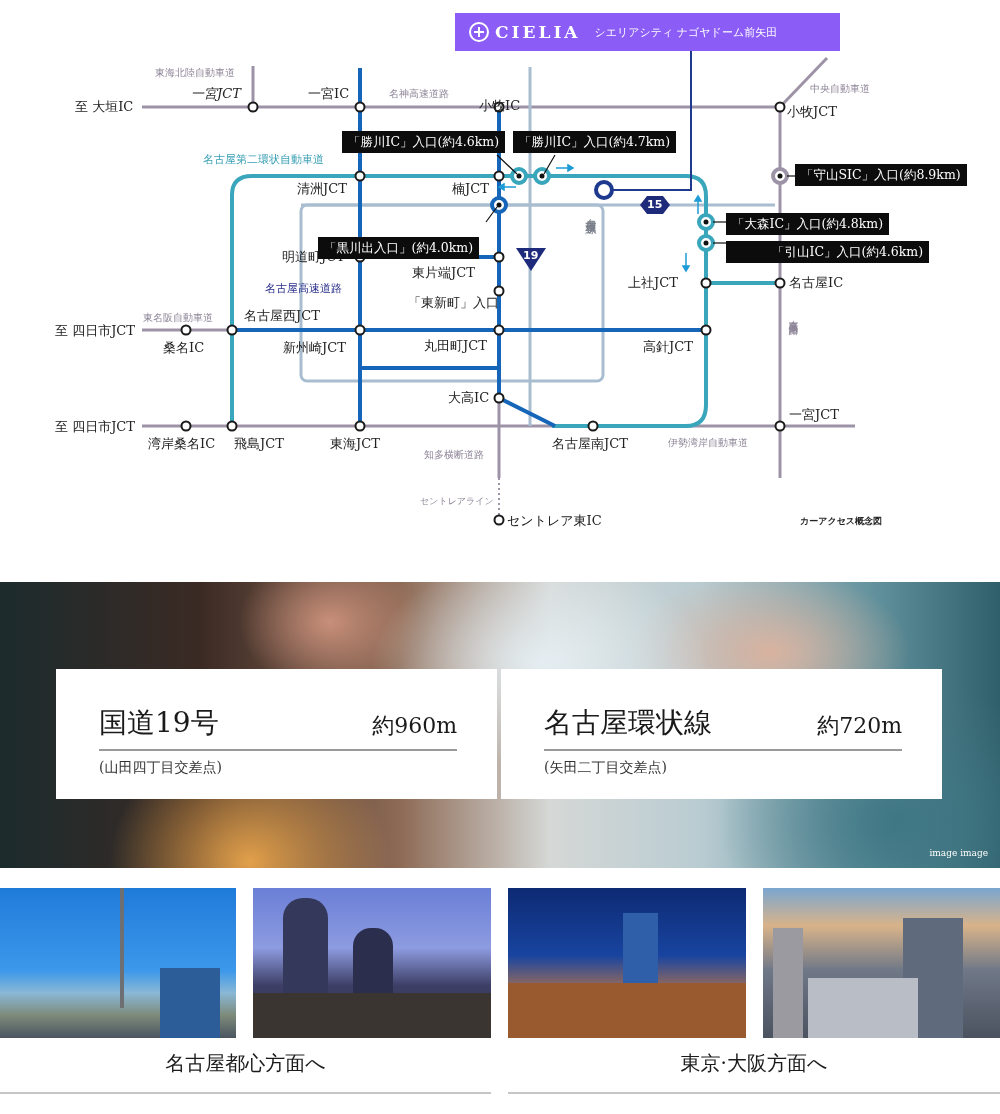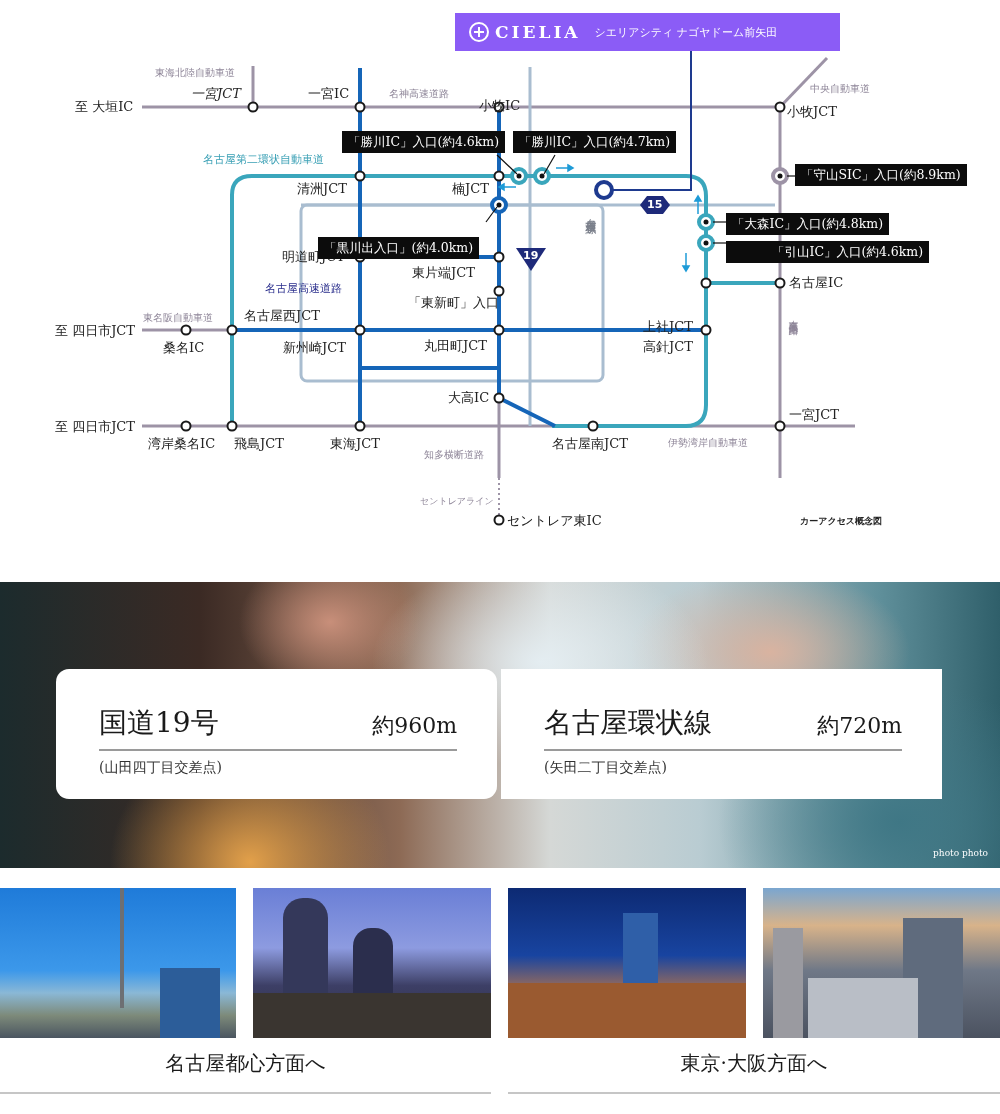--- a/index.html
+++ b/index.html
@@ -188,21 +188,21 @@
   <div class="lbl" style="left:297px;top:182px;">清洲JCT</div>
   <div class="lbl" style="left:452px;top:182px;">楠JCT</div>
   <div class="lbl" style="left:282px;top:250px;">明道町JCT</div>
   <div class="lbl" style="left:412px;top:266px;text-align:center;">東片端JCT</div>
   <div class="lbl" style="left:408px;top:296px;">「東新町」入口</div>
   <div class="lbl" style="left:55px;top:324px;">至 四日市JCT</div>
   <div class="lbl" style="left:163px;top:341px;">桑名IC</div>
   <div class="lbl" style="left:244px;top:309px;">名古屋西JCT</div>
   <div class="lbl" style="left:283px;top:341px;">新州崎JCT</div>
   <div class="lbl" style="left:424px;top:339px;">丸田町JCT</div>
-  <div class="lbl" style="left:643px;top:276px;margin-top:44px;">上社JCT</div>
+  <div class="lbl" style="left:628px;top:276px;">上社JCT</div>
   <div class="lbl" style="left:789px;top:276px;">名古屋IC</div>
   <div class="lbl" style="left:643px;top:340px;">高針JCT</div>
   <div class="lbl" style="left:448px;top:391px;">大高IC</div>
   <div class="lbl" style="left:789px;top:408px;">一宮JCT</div>
   <div class="lbl" style="left:55px;top:420px;">至 四日市JCT</div>
   <div class="lbl" style="left:148px;top:437px;">湾岸桑名IC</div>
   <div class="lbl" style="left:234px;top:437px;">飛島JCT</div>
   <div class="lbl" style="left:330px;top:437px;">東海JCT</div>
   <div class="lbl" style="left:552px;top:437px;">名古屋南JCT</div>
   <div class="lbl" style="left:507px;top:514px;">セントレア東IC</div>
@@ -211,33 +211,33 @@
   <div class="callout" style="left:513px;top:131px;">「勝川IC」入口(約4.7km)</div>
   <div class="callout" style="left:795px;top:164px;">「守山SIC」入口(約8.9km)</div>
   <div class="callout" style="left:318px;top:216px;margin-top:21px;">「黒川出入口」(約4.0km)</div>
   <div class="callout" style="left:726px;top:213px;">「大森IC」入口(約4.8km)</div>
   <div class="callout" style="left:726px;top:241px;padding-left:46px;">「引山IC」入口(約4.6km)</div>
 
   <div class="caption" style="left:800px;top:515px;">カーアクセス概念図</div>
 </div>
 
 <div class="hero">
-  <div class="card" style="left:56px;width:441px;border-radius:13px;">
+  <div class="card" style="left:56px;width:441px;">
     <div class="name">国道19号</div>
     <div class="dist">約960m</div>
     <div class="rule"></div>
     <div class="sub">(山田四丁目交差点)</div>
   </div>
   <div class="card" style="left:501px;width:441px;">
     <div class="name">名古屋環状線</div>
     <div class="dist">約720m</div>
     <div class="rule"></div>
     <div class="sub">(矢田二丁目交差点)</div>
   </div>
-  <div class="credit">photo photo</div>
+  <div class="credit">image image</div>
 </div>
 
 <div class="photo ph1">
   <div class="tower"></div>
   <div class="bldg" style="left:160px;width:60px;height:70px;background:#2c5d99;"></div>
 </div>
 <div class="photo ph2">
   <div class="bldg" style="left:30px;width:45px;height:140px;background:#34385a;border-radius:20px 20px 0 0;"></div>
   <div class="bldg" style="left:100px;width:40px;height:110px;background:#2b2e4d;border-radius:18px 18px 0 0;"></div>
   <div class="bldg" style="left:0;width:238px;height:45px;background:#3a3530;"></div>

